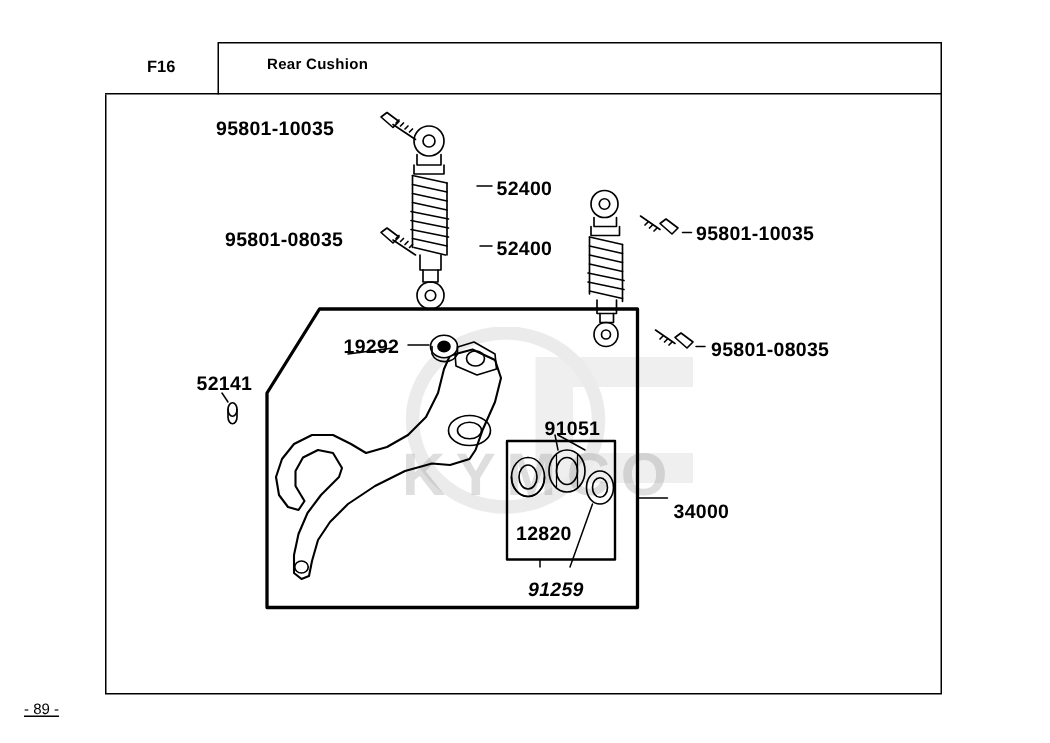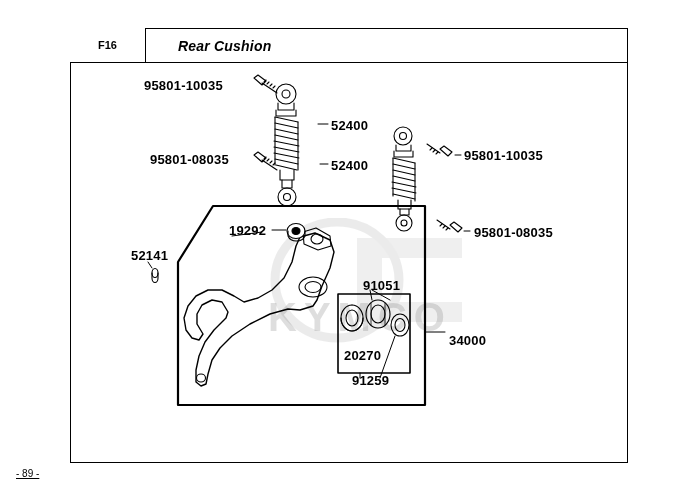--- a/index.html
+++ b/index.html
@@ -54,24 +54,23 @@
     left: 146px;
     top: 62px;
     width: 482px;
     height: 1px;
     background: #000;
   }
   .hdr-title {
     position: absolute;
     left: 178px;
     top: 38px;
-    font-size: 14px;
+    font-size: 10px;
     font-weight: bold;
     letter-spacing: 0.2px;
-    font-style: italic;
   }
   .page-num {
     position: absolute;
     left: 16px;
     top: 468px;
     width: 700px;
     text-align: left;
     font-size: 10px;
     text-decoration: underline;
   }
@@ -237,17 +236,17 @@
   <div class="lbl" style="left:144px; top:78px;">95801-10035</div>
   <div class="lbl" style="left:331px; top:118px;">52400</div>
   <div class="lbl" style="left:150px; top:152px;">95801-08035</div>
   <div class="lbl" style="left:331px; top:158px;">52400</div>
   <div class="lbl" style="left:464px; top:148px;">95801-10035</div>
   <div class="lbl" style="left:474px; top:225px;">95801-08035</div>
   <div class="lbl" style="left:229px; top:223px;">19292</div>
   <div class="lbl" style="left:131px; top:248px;text-align:center;">52141</div>
   <div class="lbl" style="left:363px; top:278px;">91051</div>
   <div class="lbl" style="left:449px; top:333px;">34000</div>
-  <div class="lbl" style="left:344px; top:348px;">20270</div>
-  <div class="lbl" style="left:352px; top:373px;">91259</div>
+  <div class="lbl" style="left:344px; top:348px;">12820</div>
+  <div class="lbl" style="left:352px; top:385px;font-style:italic;">91259</div>
 
   <div class="page-num">- 89 -</div>
 </div>
 
 </body></html>

